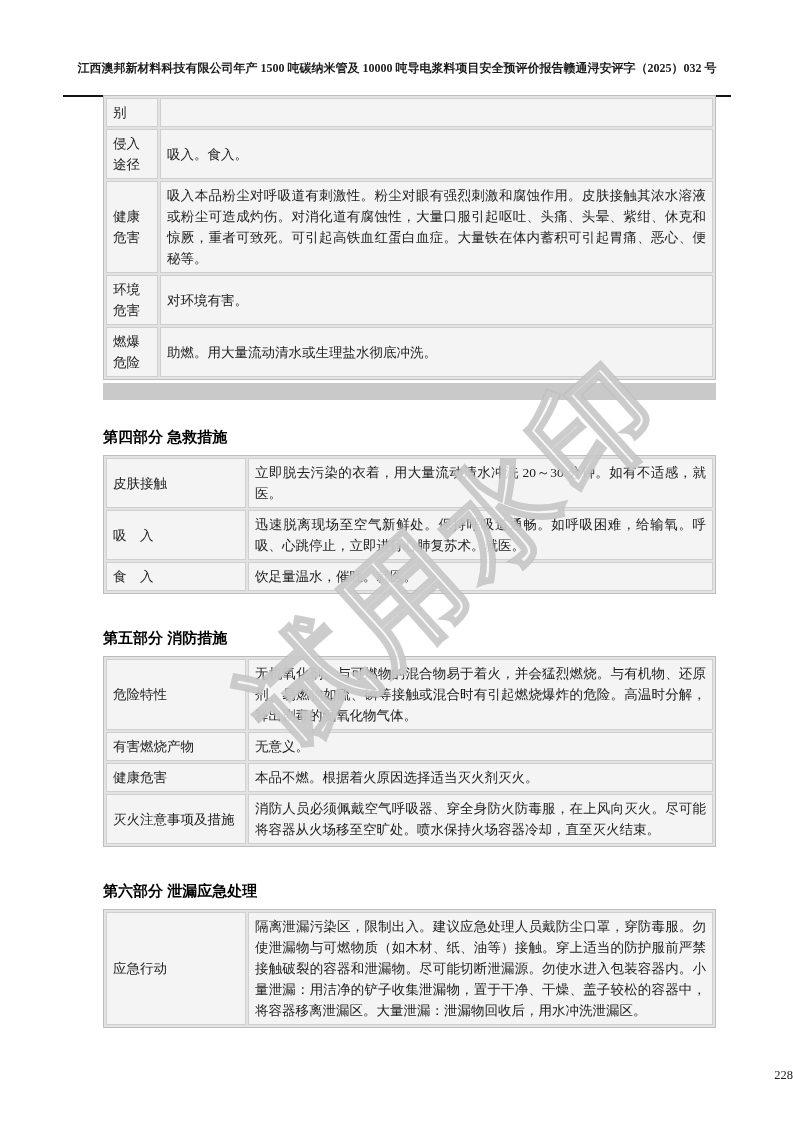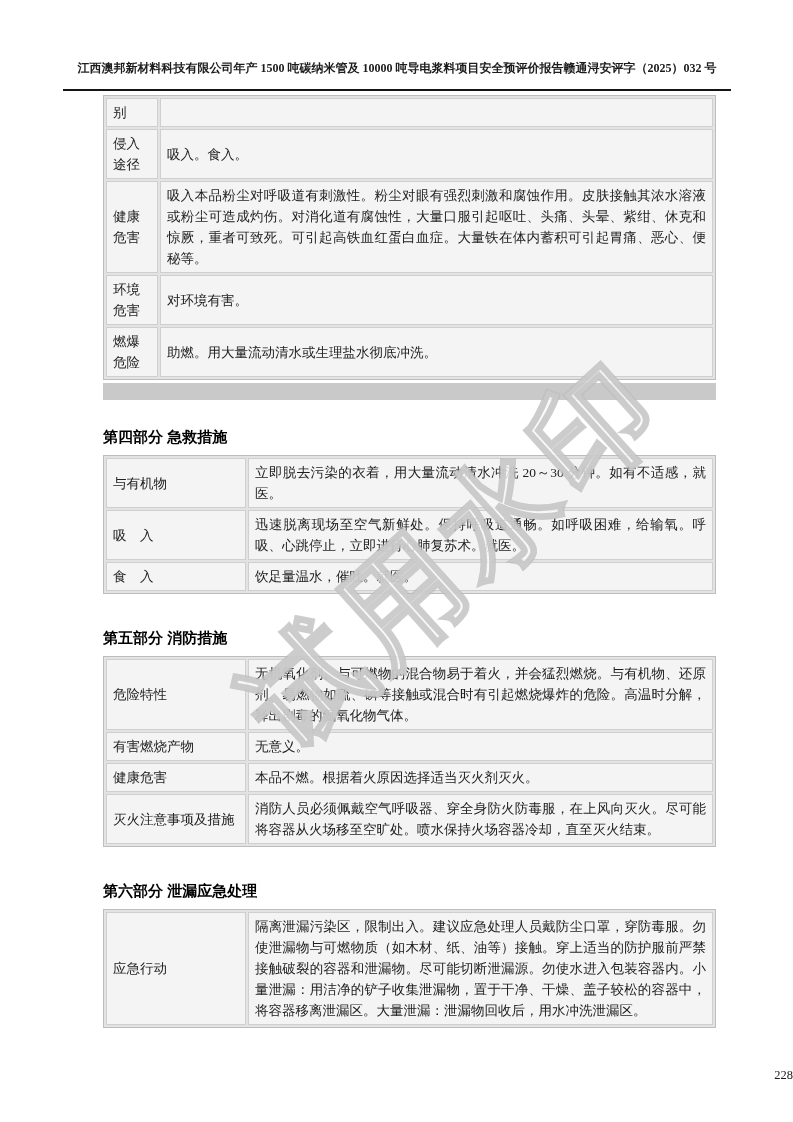--- a/index.html
+++ b/index.html
@@ -12,21 +12,21 @@
     color: #1c1c1c;
     overflow: hidden;
   }
   .header {
     position: absolute;
     top: 60px; left: 63px; width: 668px;
     text-align: center;
     font-size: 12px;
     font-weight: bold;
     white-space: nowrap;
-    padding-bottom: 12px;
+    padding-bottom: 18px;
     border-bottom: 2px solid #151515;
   }
   .content {
     position: absolute;
     top: 95px; left: 103px; width: 613px;
   }
   table.doc-table {
     border-collapse: separate;
     border-spacing: 2px;
     width: 100%;
@@ -116,21 +116,21 @@
           <td class="val">助燃。用大量流动清水或生理盐水彻底冲洗。</td>
         </tr>
       </tbody>
     </table>
     <div class="gray-bar"></div>
 
     <h3 class="sec-heading first">第四部分 急救措施</h3>
     <table class="doc-table sec-table">
       <tbody>
         <tr>
-          <td class="lbl">与有机物</td>
+          <td class="lbl">皮肤接触</td>
           <td class="val">立即脱去污染的衣着，用大量流动清水冲洗 20～30 分钟。如有不适感，就医。</td>
         </tr>
         <tr>
           <td class="lbl">吸　入</td>
           <td class="val">迅速脱离现场至空气新鲜处。保持呼吸道通畅。如呼吸困难，给输氧。呼吸、心跳停止，立即进行心肺复苏术。就医。</td>
         </tr>
         <tr>
           <td class="lbl">食　入</td>
           <td class="val">饮足量温水，催吐。就医。</td>
         </tr>

